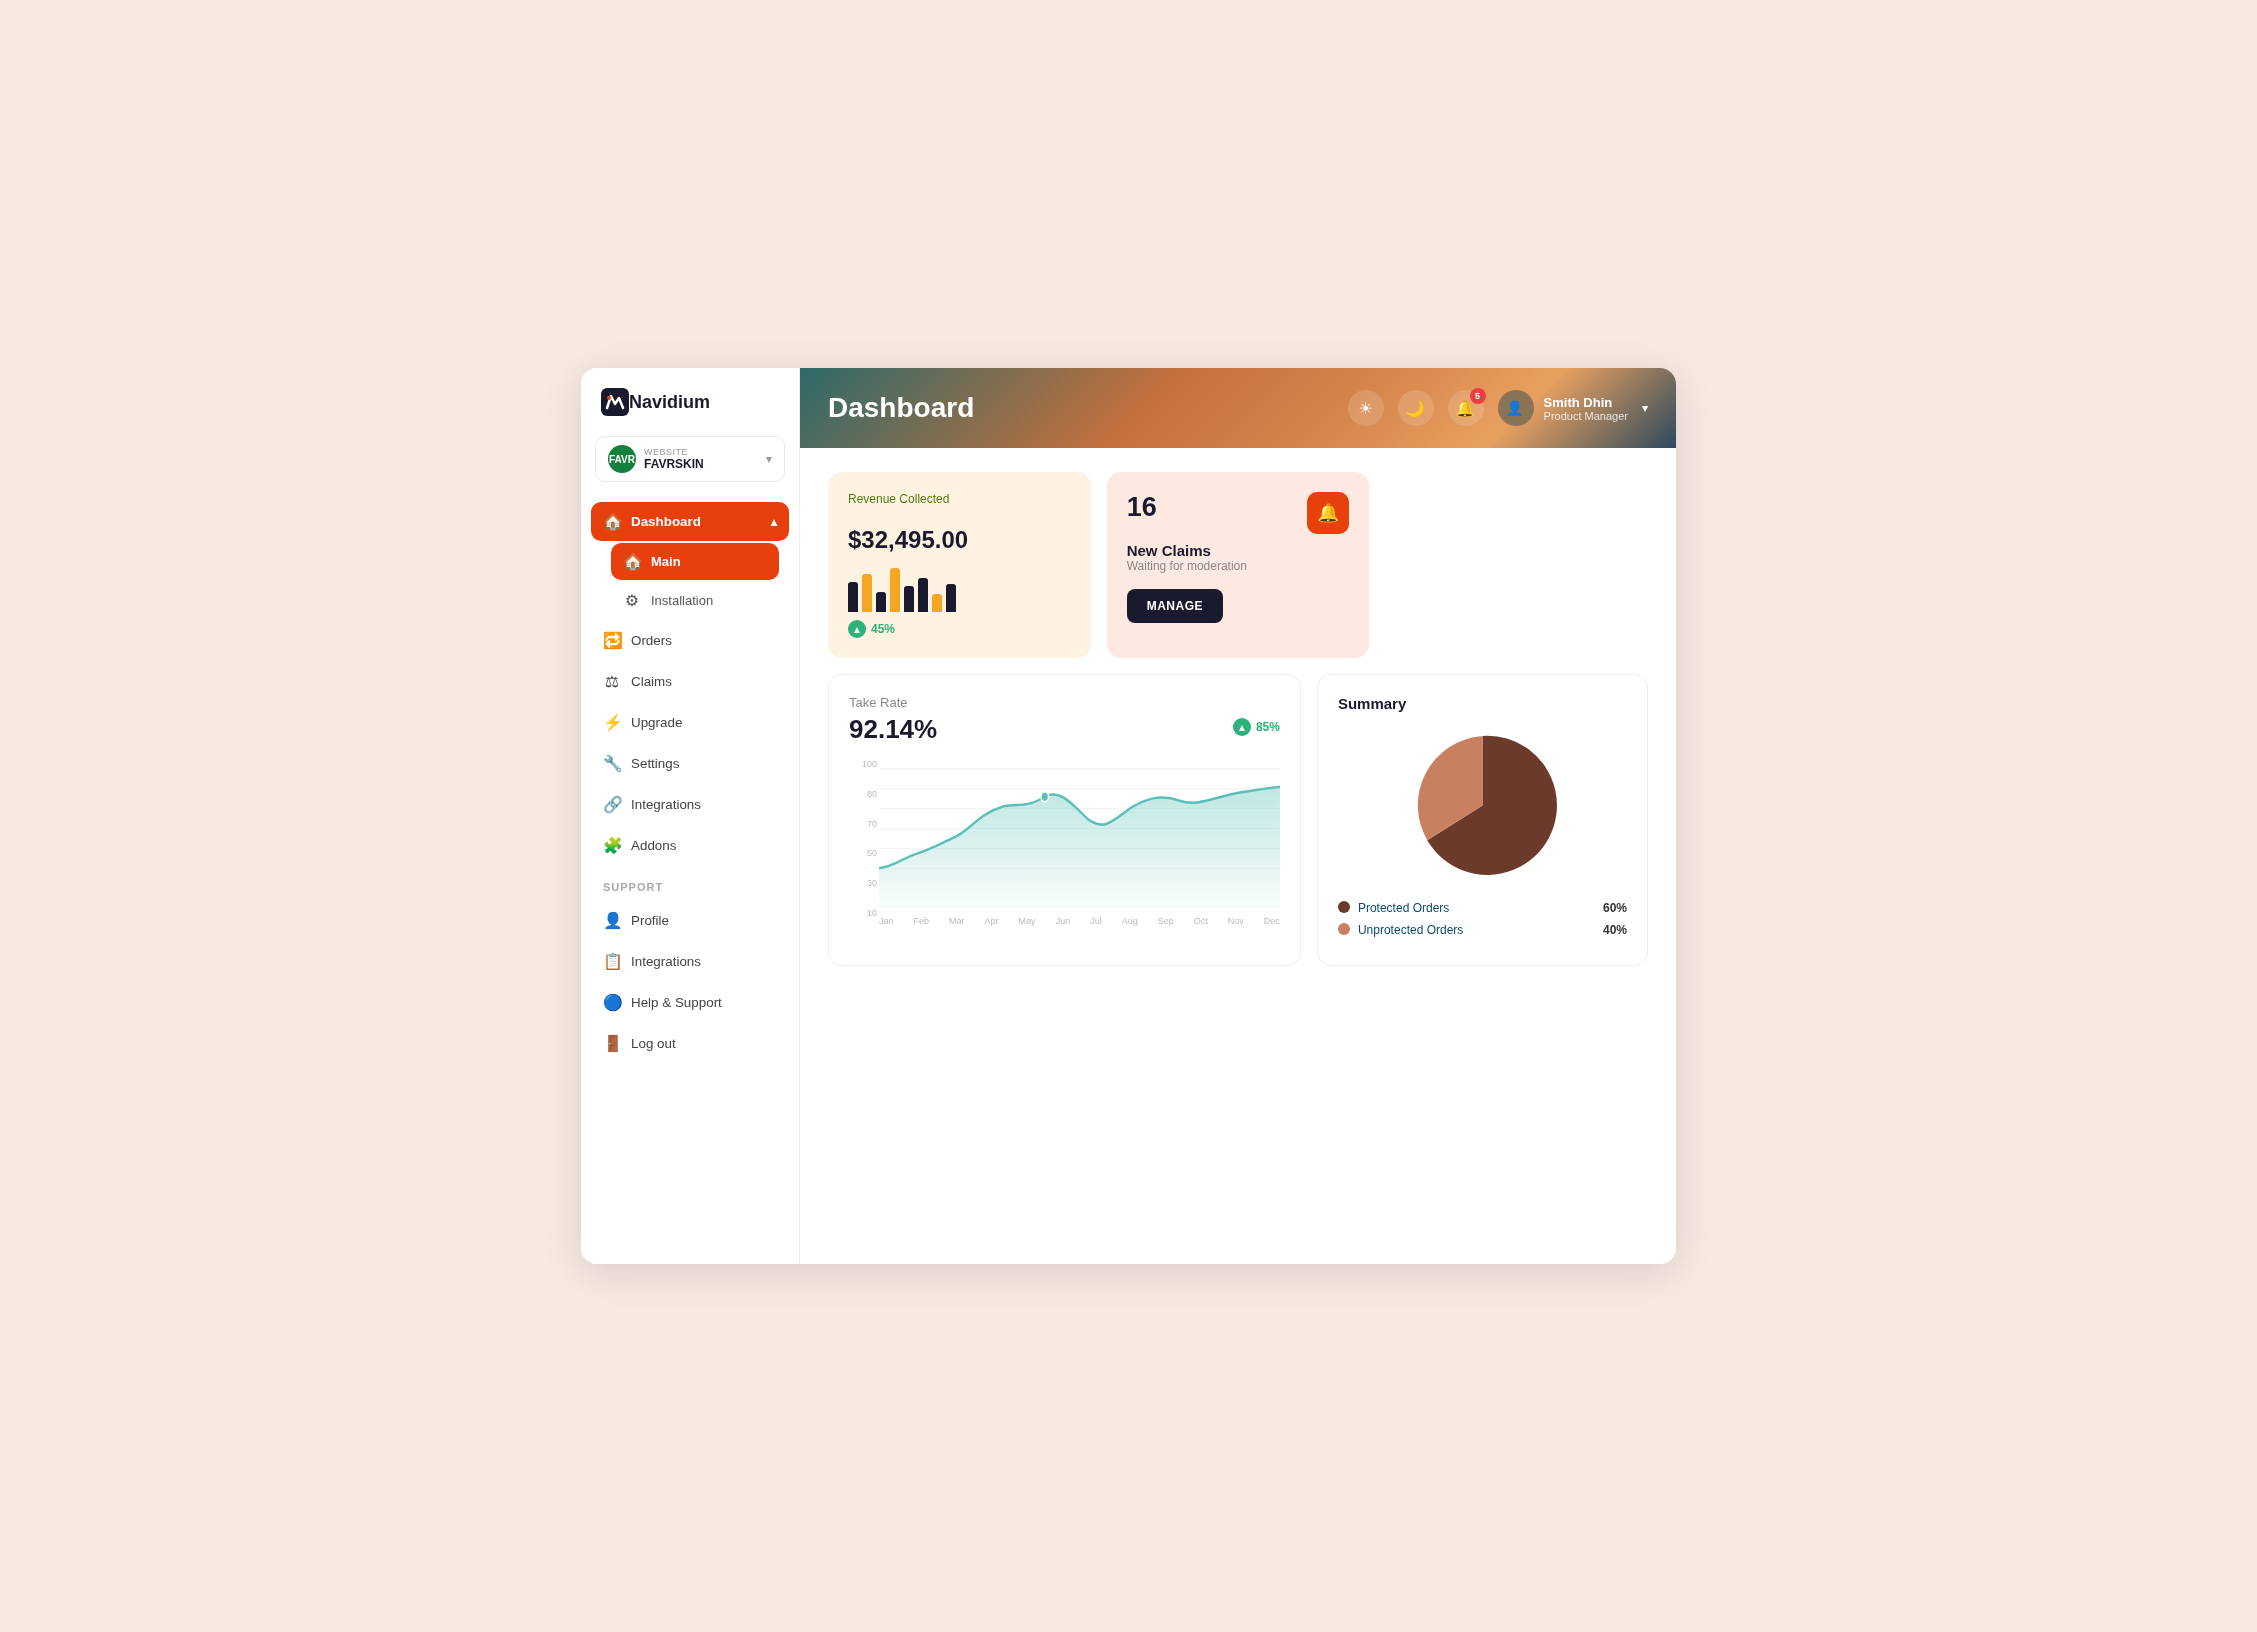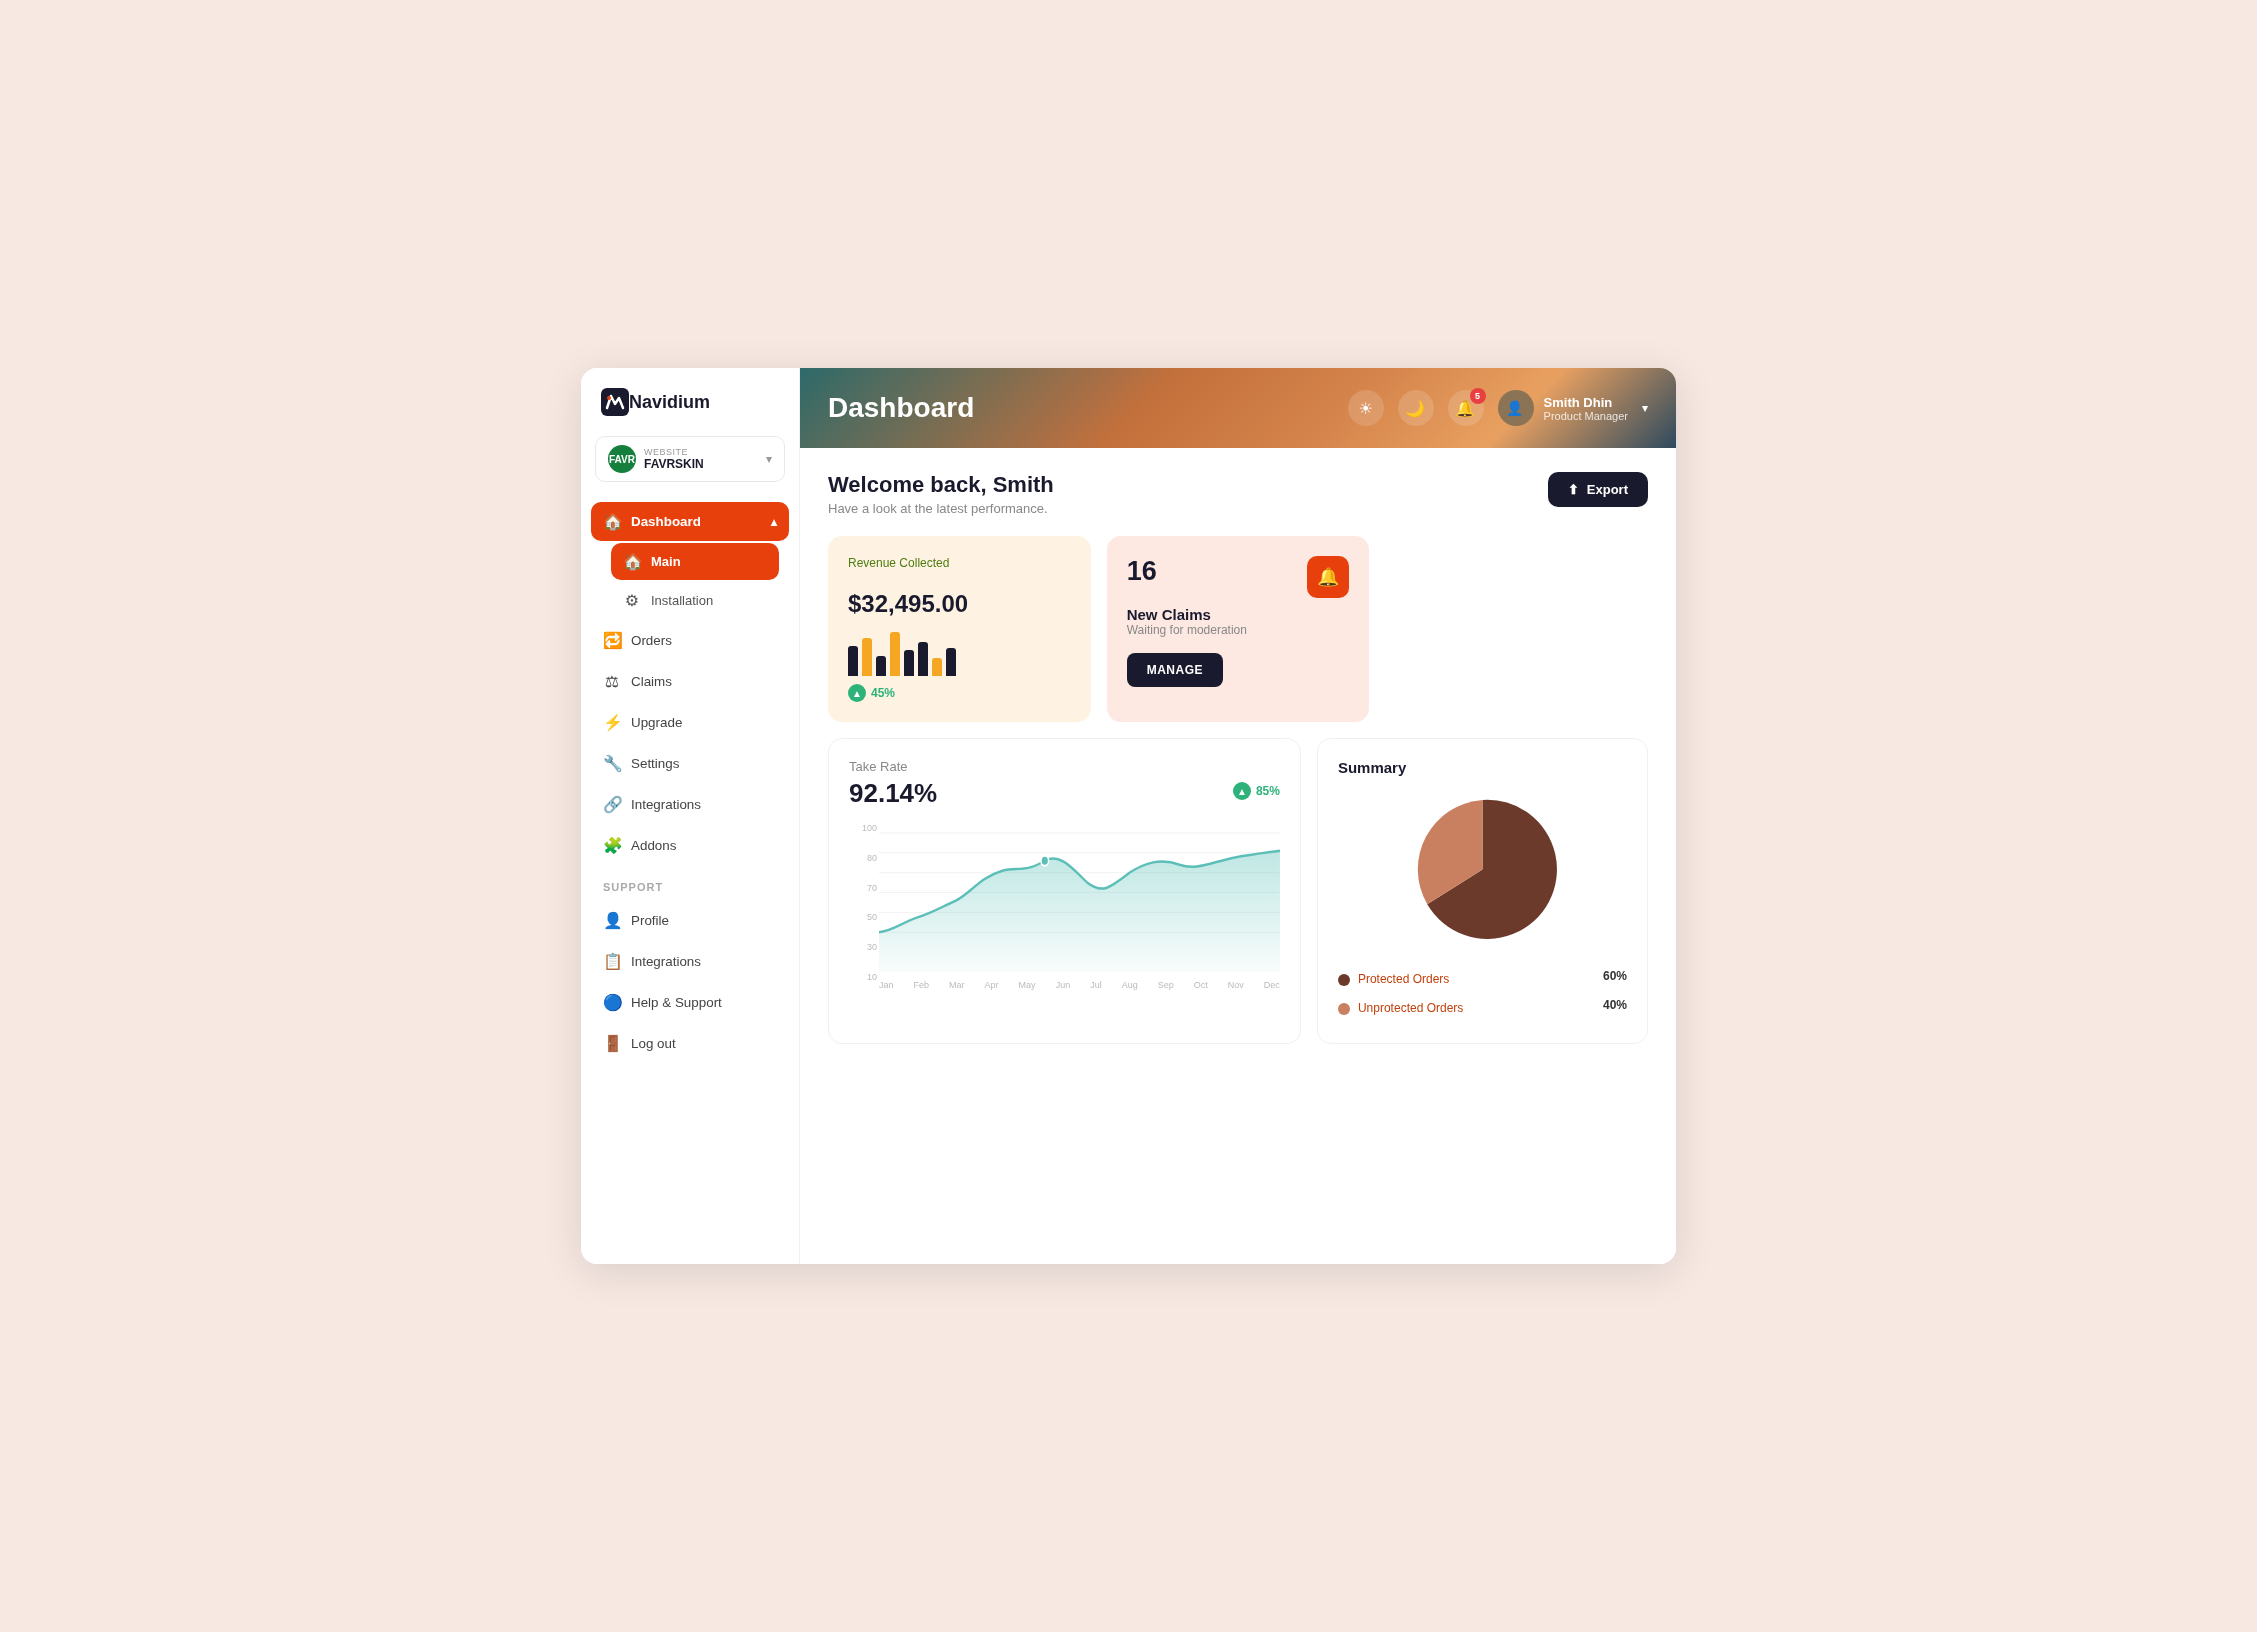--- a/index.html
+++ b/index.html
@@ -383,21 +383,21 @@
       align-items: center;
       justify-content: space-between;
       margin-bottom: 8px;
     }
     .legend-dot {
       width: 12px;
       height: 12px;
       border-radius: 50%;
       margin-right: 8px;
     }
-    .legend-label { font-size: 12px; color: #c2410c; flex: 1; display: flex; align-items: flex-end; margin-top: 7px; }
+    .legend-label { font-size: 12px; color: #0c4a6e; flex: 1; display: flex; align-items: flex-start; }
     .legend-pct { font-size: 12px; font-weight: 700; color: #333; }
   </style>
 </head>
 <body>
 
 <div class="app-container">
 
   <div class="sidebar">
 
     <div class="sidebar-logo">
@@ -500,30 +500,20 @@
             <div class="user-name">Smith Dhin</div>
             <div class="user-role">Product Manager</div>
           </div>
           <span style="color:white;font-size:12px;margin-left:4px;">▾</span>
         </div>
       </div>
     </div>
 
     <div class="dashboard-body">
 
-      <div class="dashboard-header-row">
-        <div>
-          <div class="welcome-text">Welcome back, Smith</div>
-          <div class="welcome-sub">Have a look at the latest performance.</div>
-        </div>
-        <button class="export-btn">
-          <span>⬆</span>
-          <span>Export</span>
-        </button>
-      </div>
 
 
       <div class="stats-row">
 
         <div class="stat-card revenue">
           <div class="stat-label">Revenue Collected</div>
           <div class="stat-value">$32,495.00</div>
           <div class="bar-chart">
             <div class="bar" style="width:10px;height:30px;background:#1a1a2e;"></div>
             <div class="bar" style="width:10px;height:38px;background:#f5a623;"></div>

